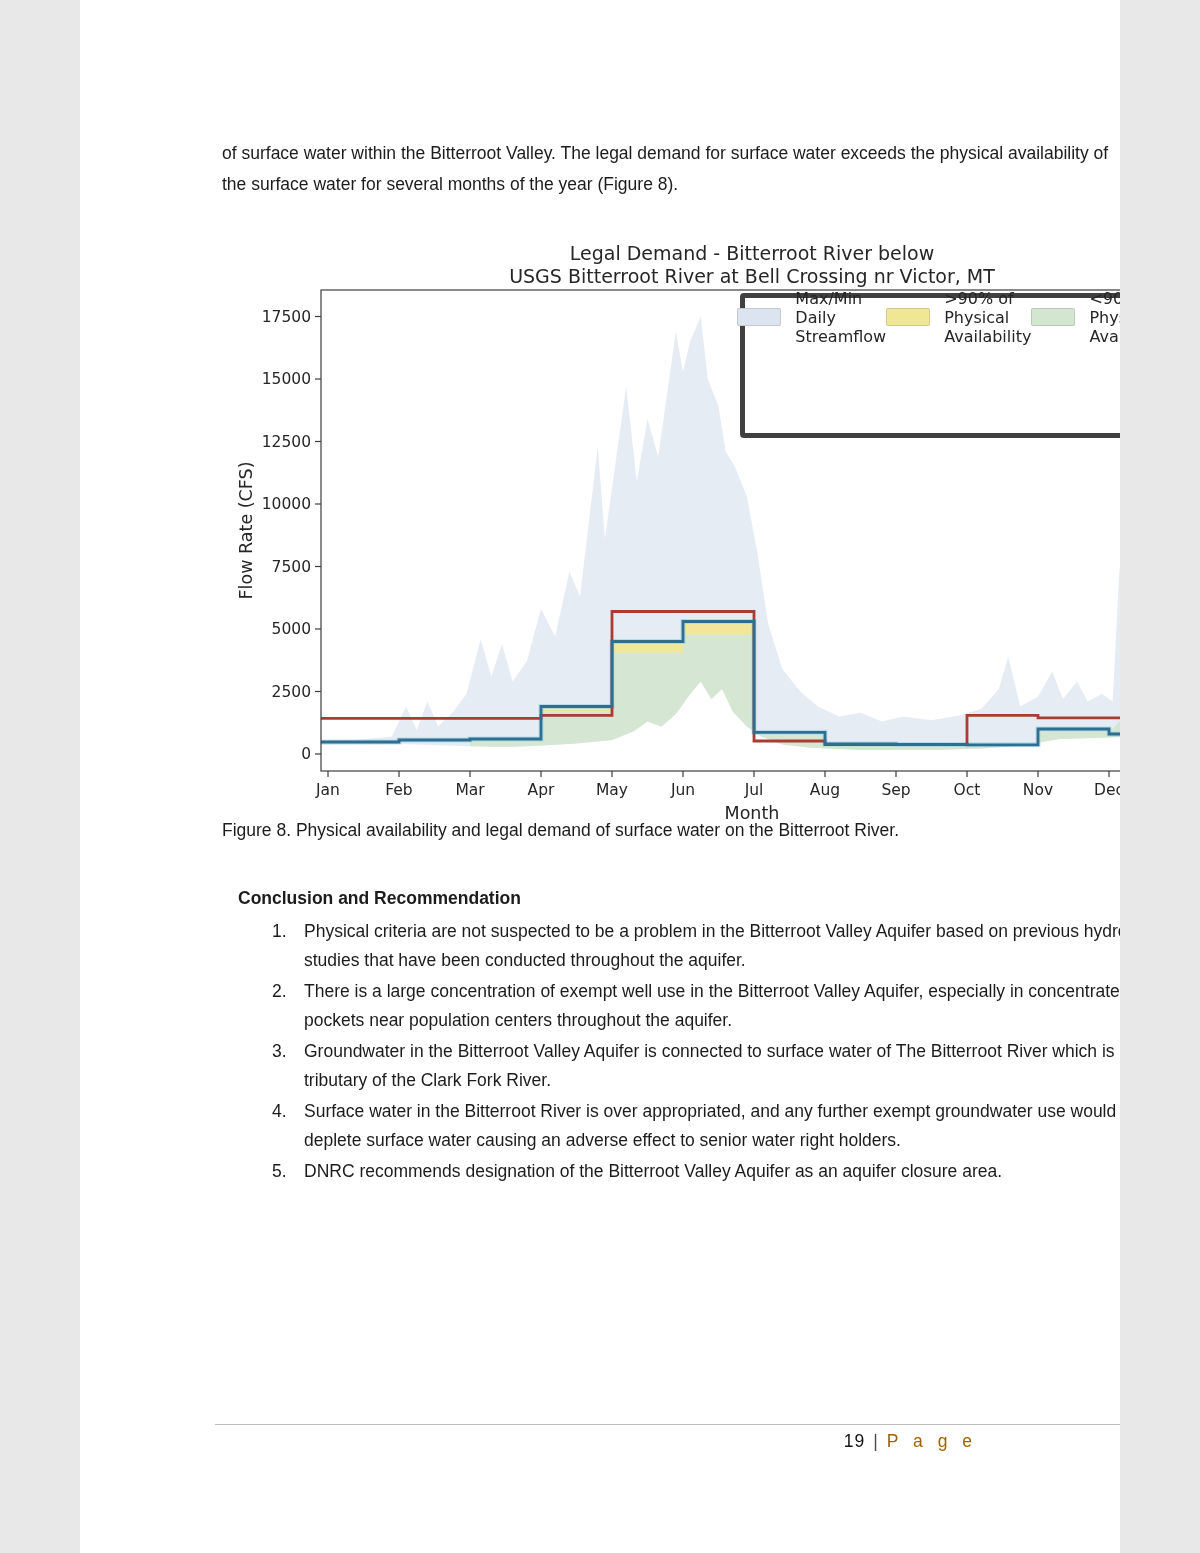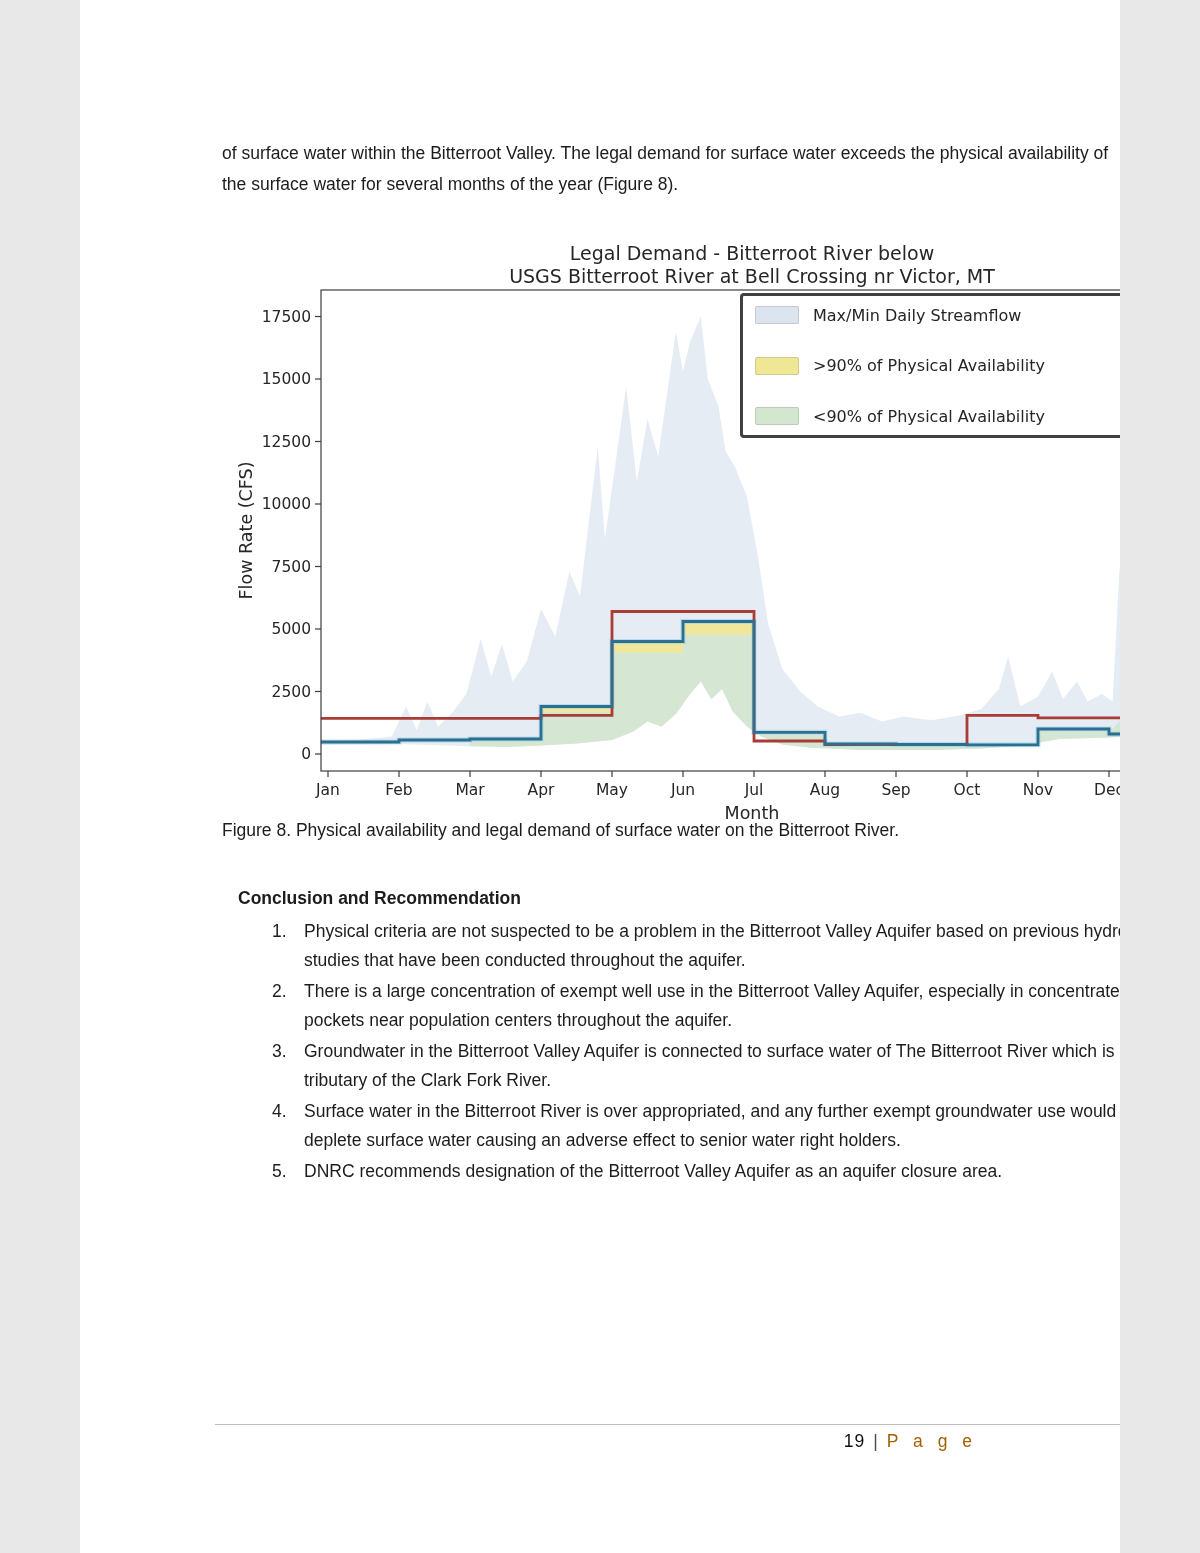--- a/index.html
+++ b/index.html
@@ -17,23 +17,23 @@
     font-size:17.5px;line-height:31px;margin:0;
   }
   .chart-figure{
     position:absolute;left:142px;top:228px;width:960px;height:590px;
     margin:8px;
   }
   .chart-figure svg{position:absolute;left:0;top:0;}
   .legend{
     position:absolute;left:510px;top:57px;width:432px;height:145px;
     background:rgba(255,255,255,.92);
-    border:3px solid #404040;border-radius:4px;
+    border:5px solid #404040;border-radius:4px;
     box-sizing:border-box;
-    display:flex;flex-direction:column;justify-content:space-between;
+    display:flex;justify-content:center;
     padding:6px 10px 6px 12px;
     font-family:"DejaVu Sans",sans-serif;font-size:16px;color:#262626;
   }
   .legend-row{display:flex;align-items:center;gap:14px;height:26px;}
   .swatch-patch{width:42px;height:16px;border-radius:2px;flex:0 0 auto;}
   .swatch-line{width:42px;height:4px;border-radius:2px;flex:0 0 auto;}
   .caption{
     position:absolute;left:142px;top:816px;width:920px;
     font-size:17.5px;line-height:29px;margin:0;
   }

